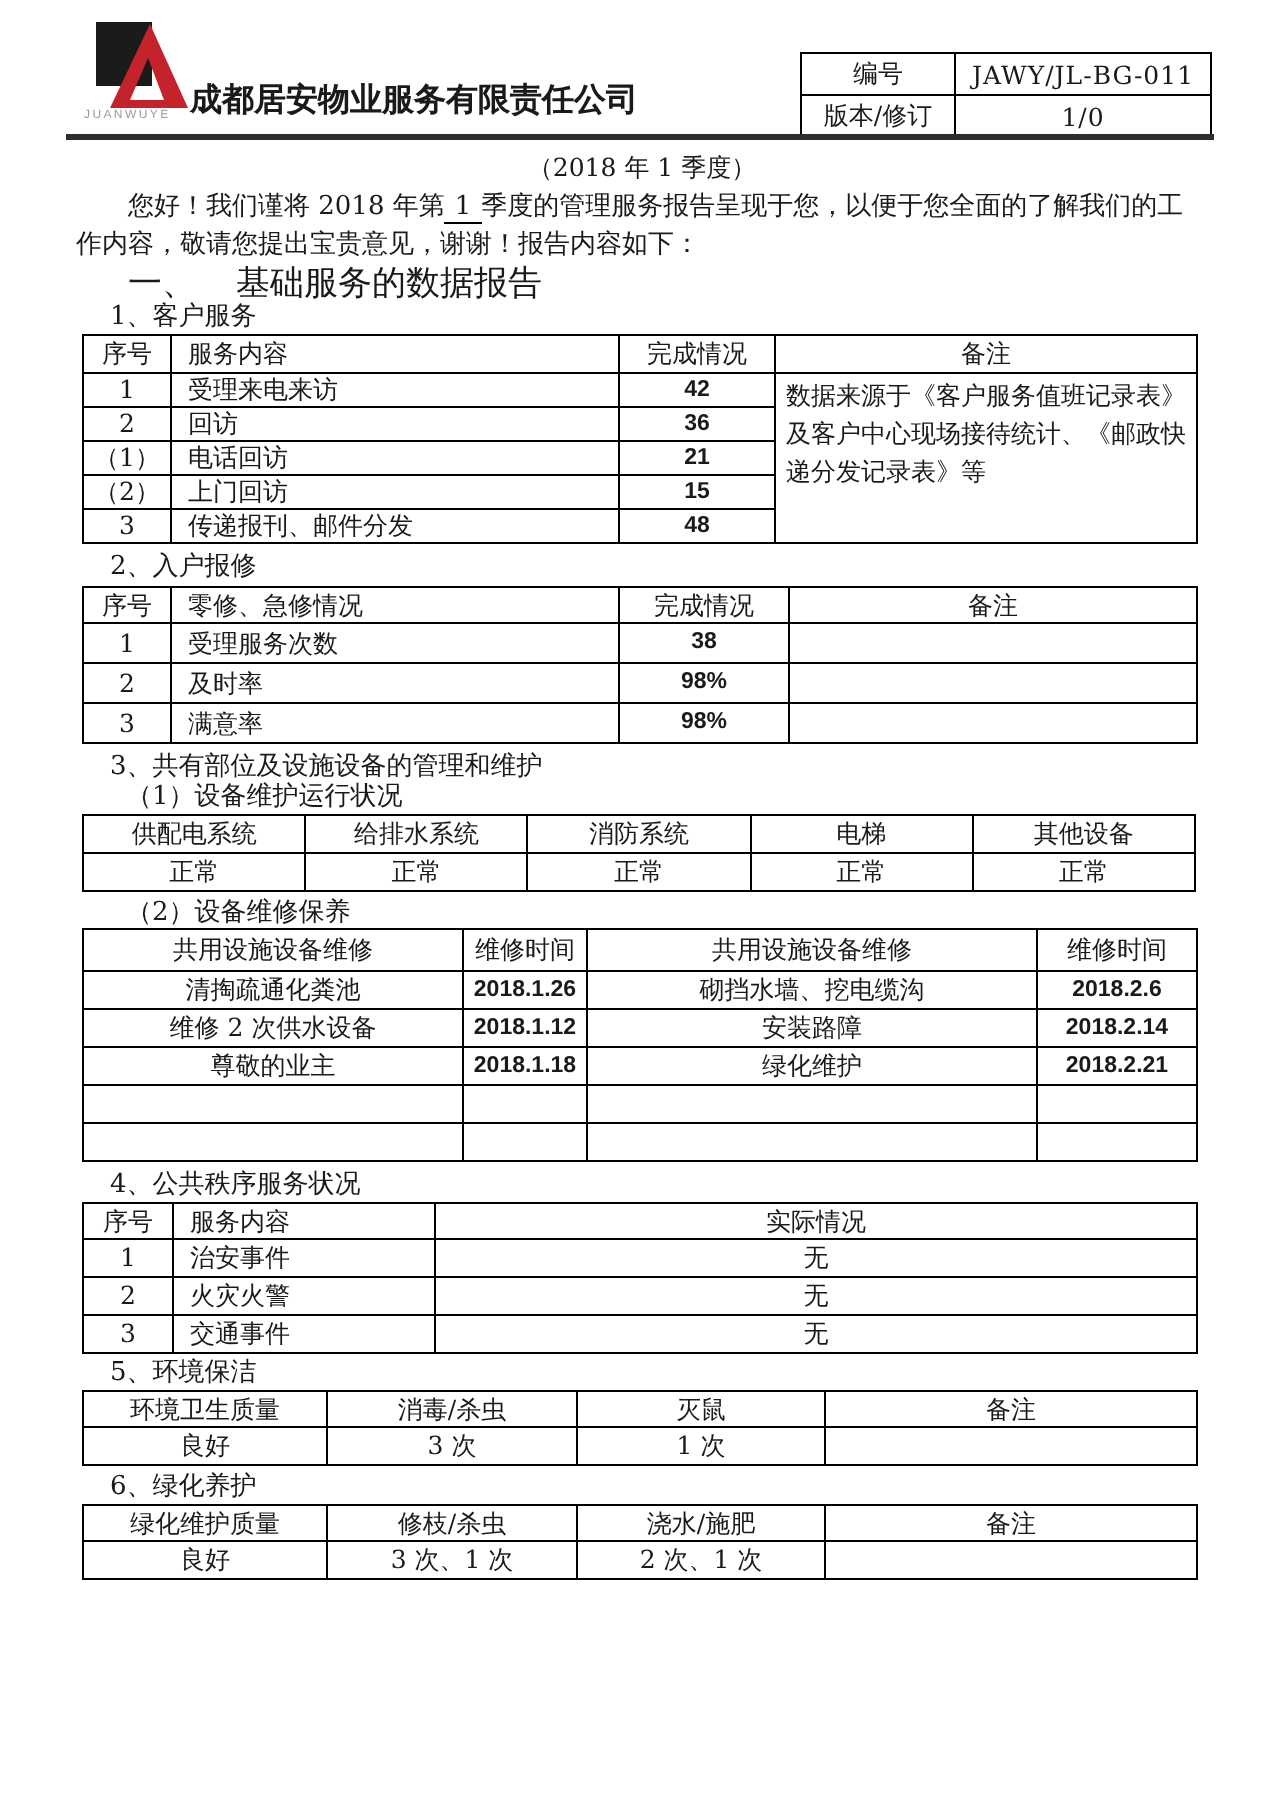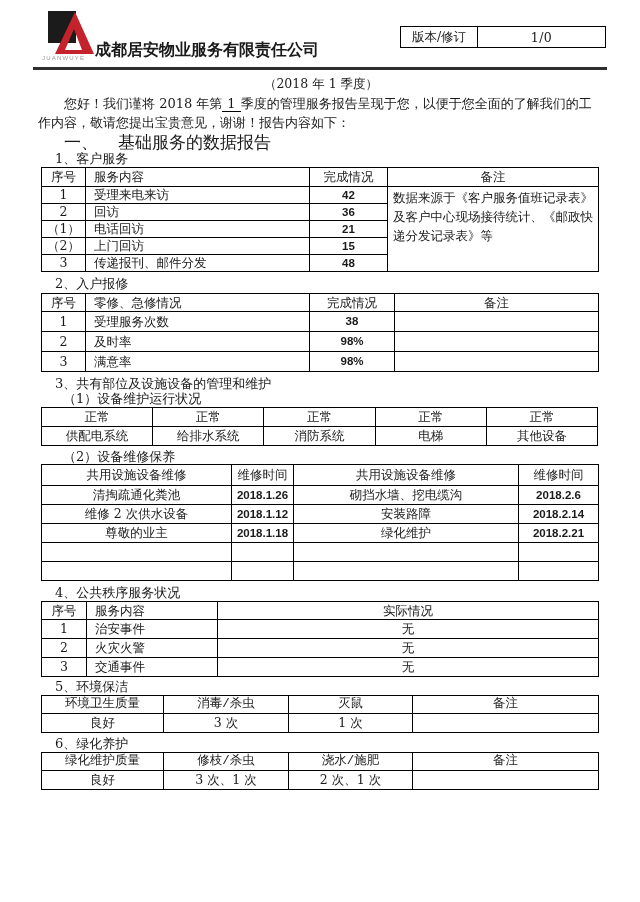--- a/index.html
+++ b/index.html
@@ -63,37 +63,41 @@
     vertical-align:top; text-align:left; white-space:normal;
     padding:1px 5px; line-height:19px;
   }
   .t2 th { height:18px; }
   .t2 td { height:20px; }
   .t3a th, .t3a td { height:19px; }
   .t3b th { height:21px; }
   .t3b td { height:19px; }
   .t4 th { height:18px; }
   .t4 td { height:19px; }
-  .t56 th { height:18px;font-family:Liberation Mono, monospace; }
+  .t56 th { height:18px; }
   .t56 td { height:19px; }
 </style>
 </head>
 <body>
 
 <div class="page">
 
   <div class="header">
     <svg class="logo" viewBox="0 0 54 48">
       <rect x="4" y="2" width="28" height="32" fill="#1b1b1b"></rect>
       <path fill-rule="evenodd" fill="#c5232b" d="M31 3 L50 45 L11 45 Z M30 20 L21 41 L38 41 Z"></path>
     </svg>
     <div class="logo-brand">JUANWUYE</div>
     <div class="company">成都居安物业服务有限责任公司</div>
     <table class="doc-table">
       <tbody>
+          <tr>
+        <td class="lbl">编号</td>
+        <td class="val">JAWY/JL-BG-011</td>
+      </tr>
       <tr>
         <td class="lbl">版本/修订</td>
         <td class="val">1/0</td>
       </tr>
     </tbody>
       </table>
     <div class="rule"></div>
   </div>
 
   <div class="content">
@@ -182,33 +186,33 @@
         <td></td>
       </tr>
     </tbody>
       </table>
 
     <div class="h2 mt4">3、共有部位及设施设备的管理和维护</div>
     <div class="h3">（1）设备维护运行状况</div>
     <table class="tbl t3a mt1">
       <tbody>
           <tr>
-        <td>正常</td>
-        <td>正常</td>
-        <td>正常</td>
-        <td>正常</td>
-        <td>正常</td>
-      </tr>
-      <tr>
         <th>供配电系统</th>
         <th>给排水系统</th>
         <th>消防系统</th>
         <th>电梯</th>
         <th>其他设备</th>
       </tr>
+      <tr>
+        <td>正常</td>
+        <td>正常</td>
+        <td>正常</td>
+        <td>正常</td>
+        <td>正常</td>
+      </tr>
     </tbody>
       </table>
     <div class="h3 mt3">（2）设备维修保养</div>
     <table class="tbl t3b">
       <colgroup>
           <col style="width:190px">
           <col style="width:62px">
           <col style="width:225px">
           <col style="width:80px">
         </colgroup>

